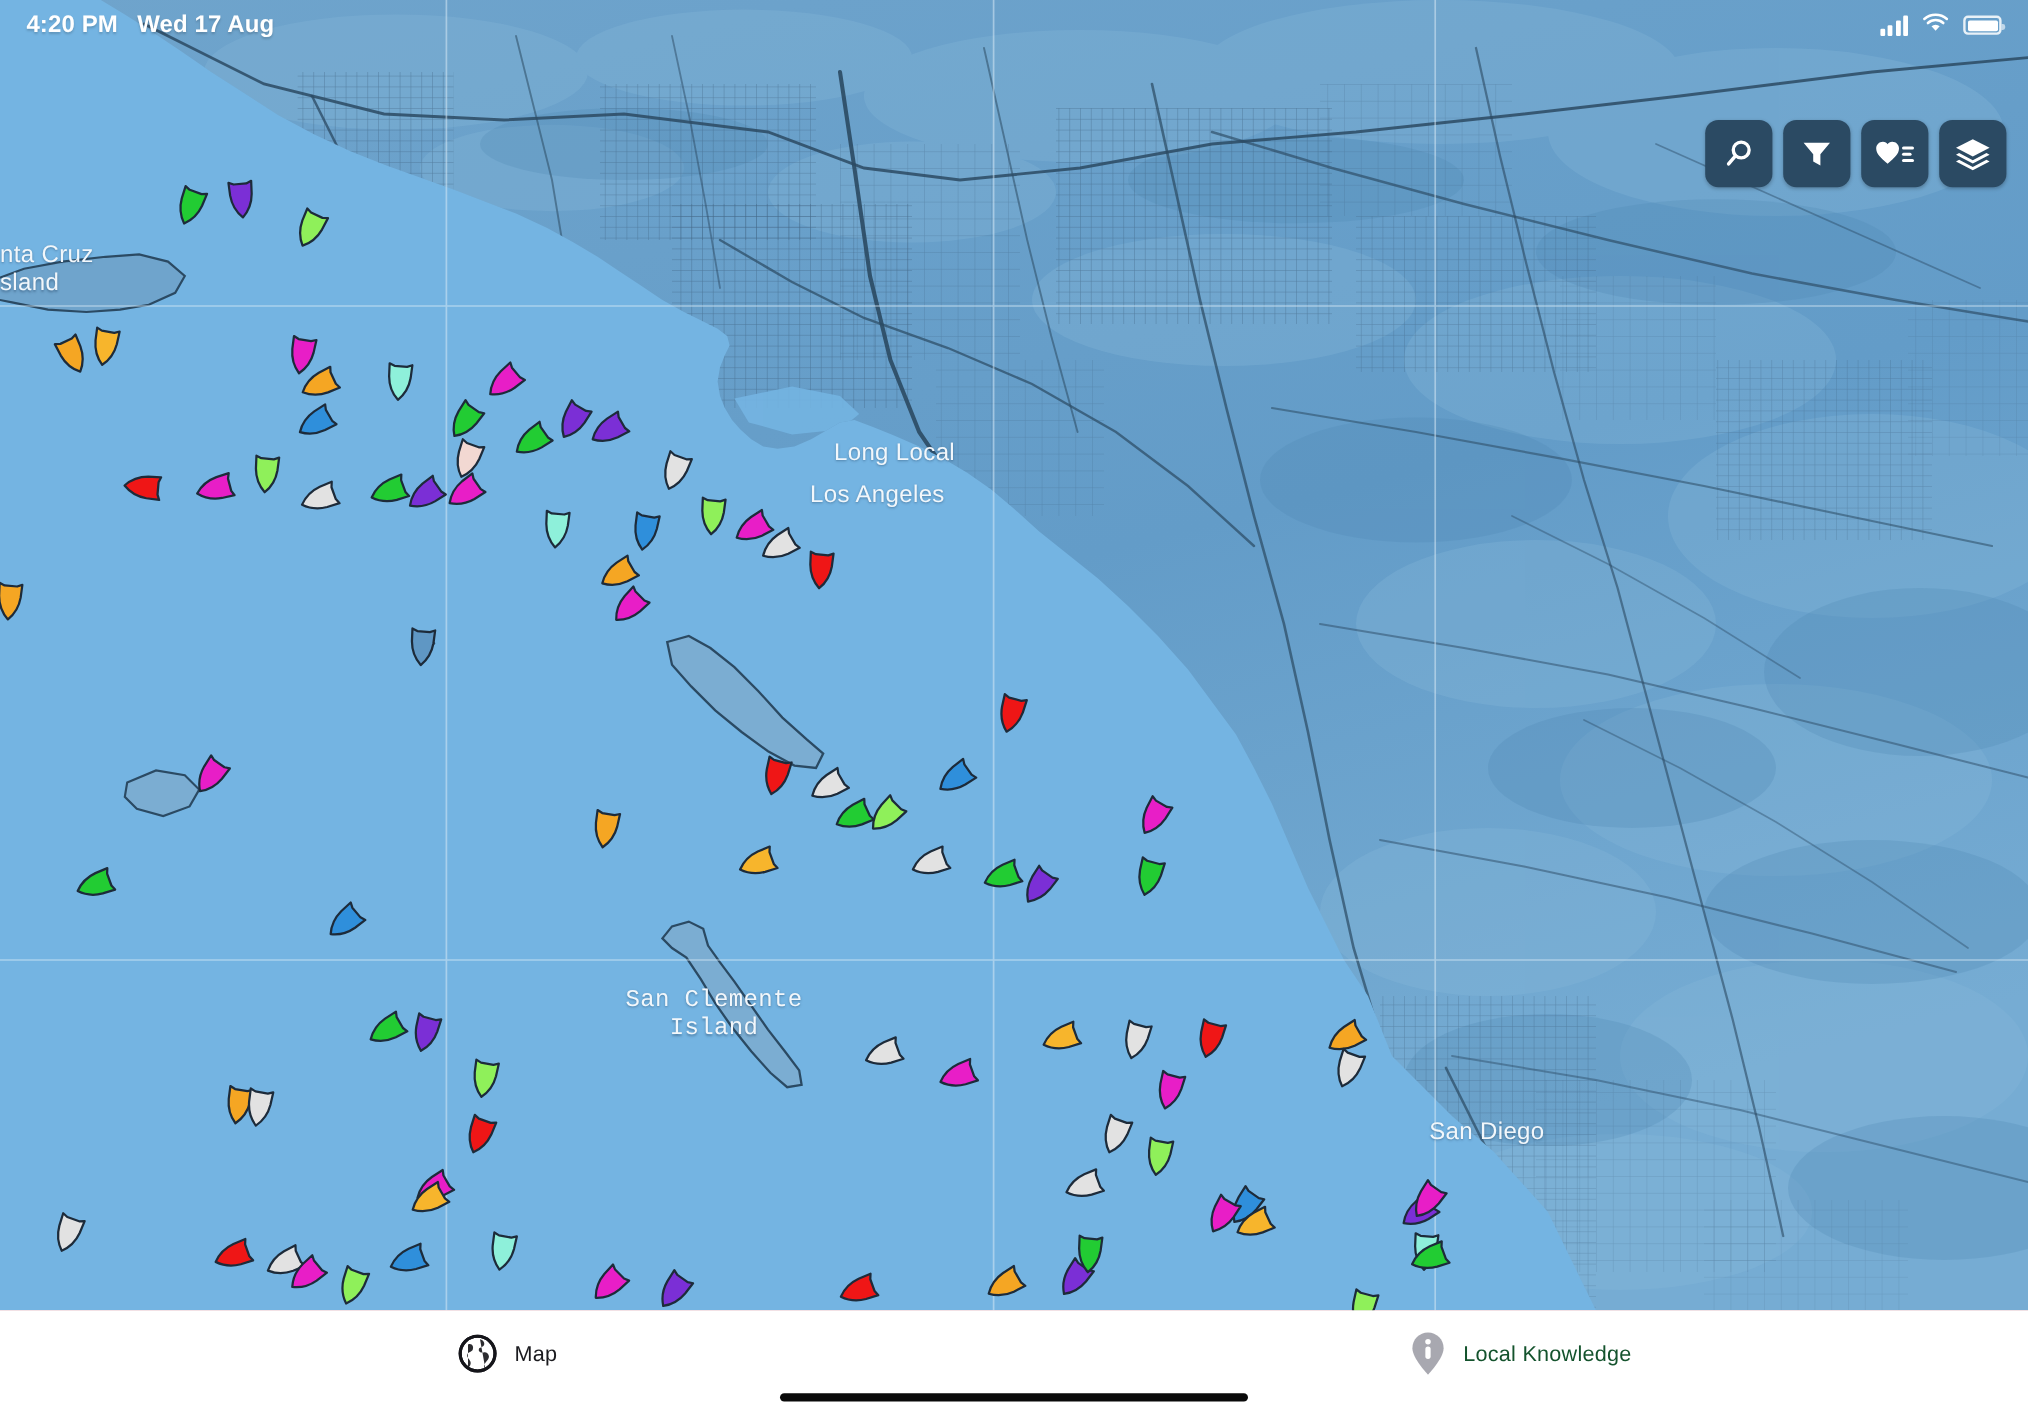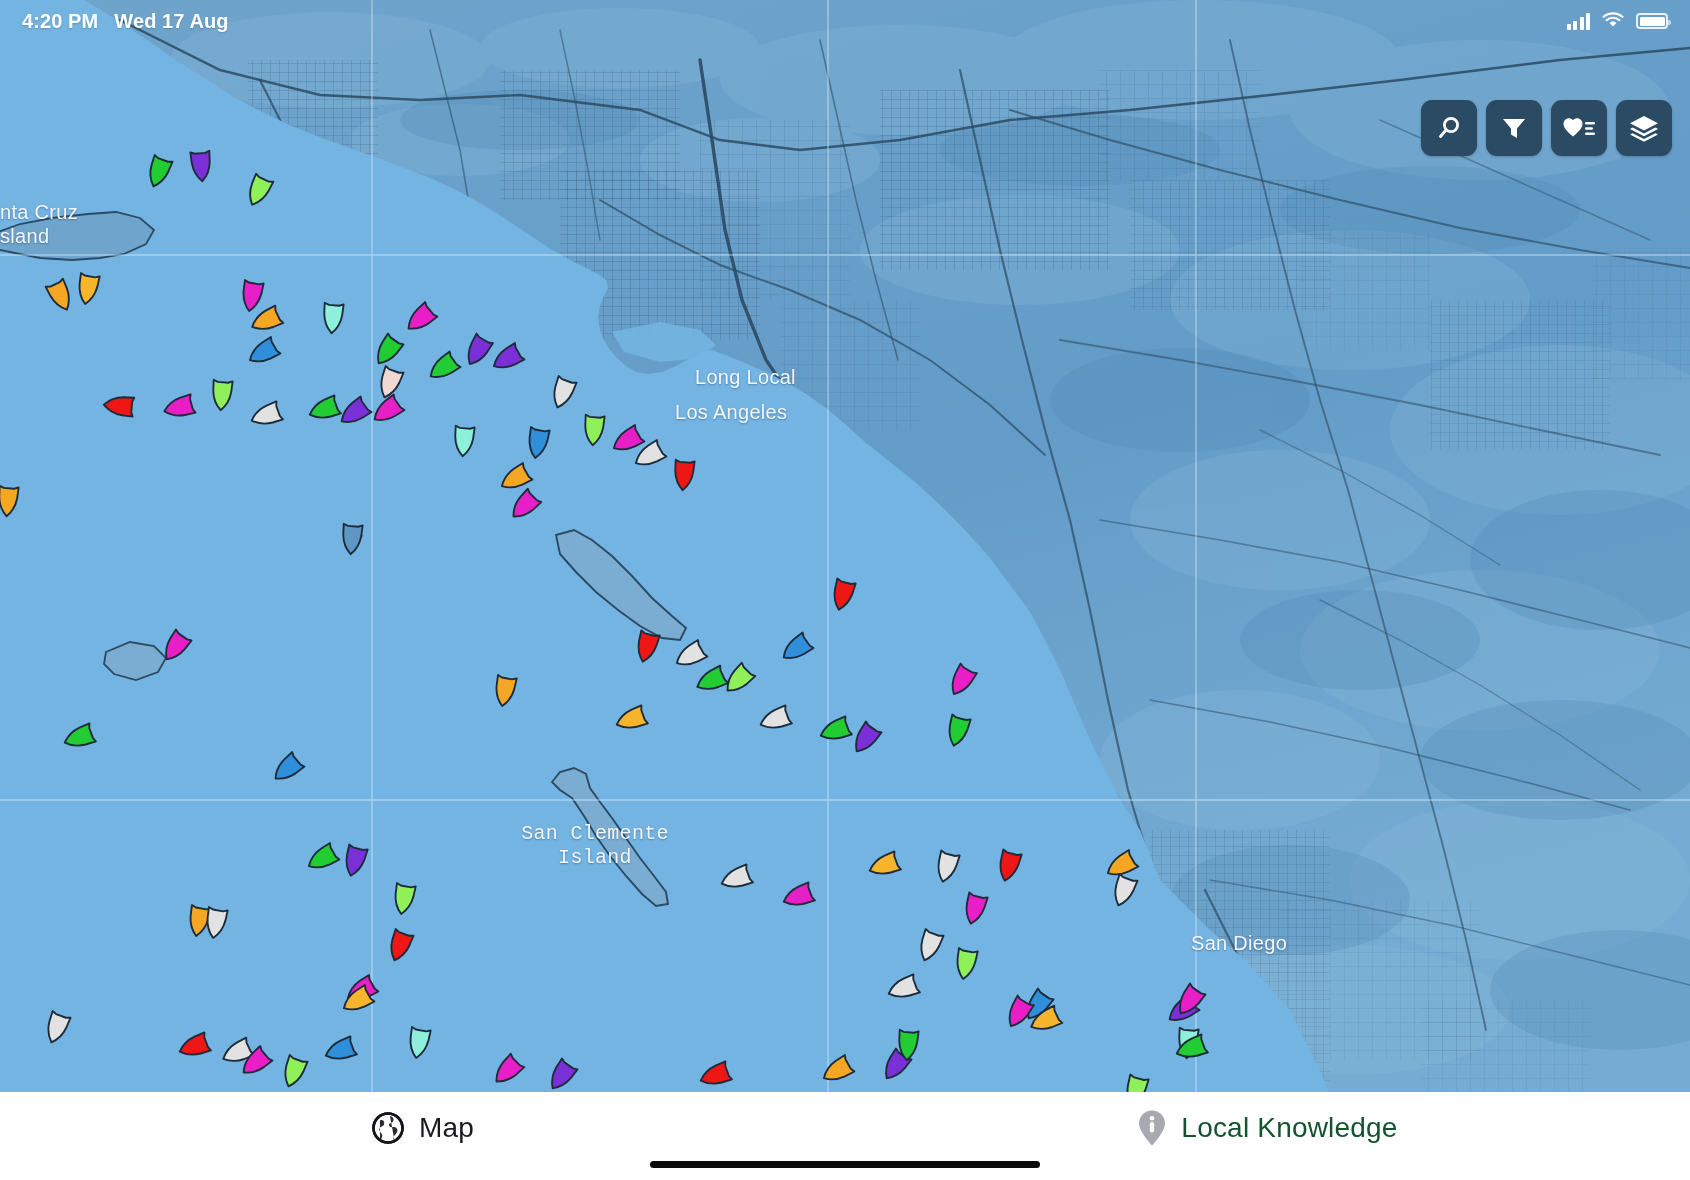--- a/index.html
+++ b/index.html
@@ -112,21 +112,21 @@
     display: flex;
     z-index: 50;
   }
   .nav-item {
     flex: 1;
     display: flex; align-items: center; justify-content: center;
     gap: 14px;
     cursor: pointer;
     padding-bottom: 16px;
   }
-  .nav-label { font-size: 28px; letter-spacing: .2px; }
+  .nav-label { font-size: 18px; letter-spacing: .2px; }
   .nav-item.active .nav-label { color: #1b1b1f; }
   .nav-item .nav-label { color: #14532d; }
   .nav-icon { display:flex; align-items:center; justify-content:center; }
 
   #home-indicator {
     position: absolute;
     left: 50%; transform: translateX(-50%);
     bottom: 12px;
     width: 390px; height: 7px;
     background: #0a0a0a;

